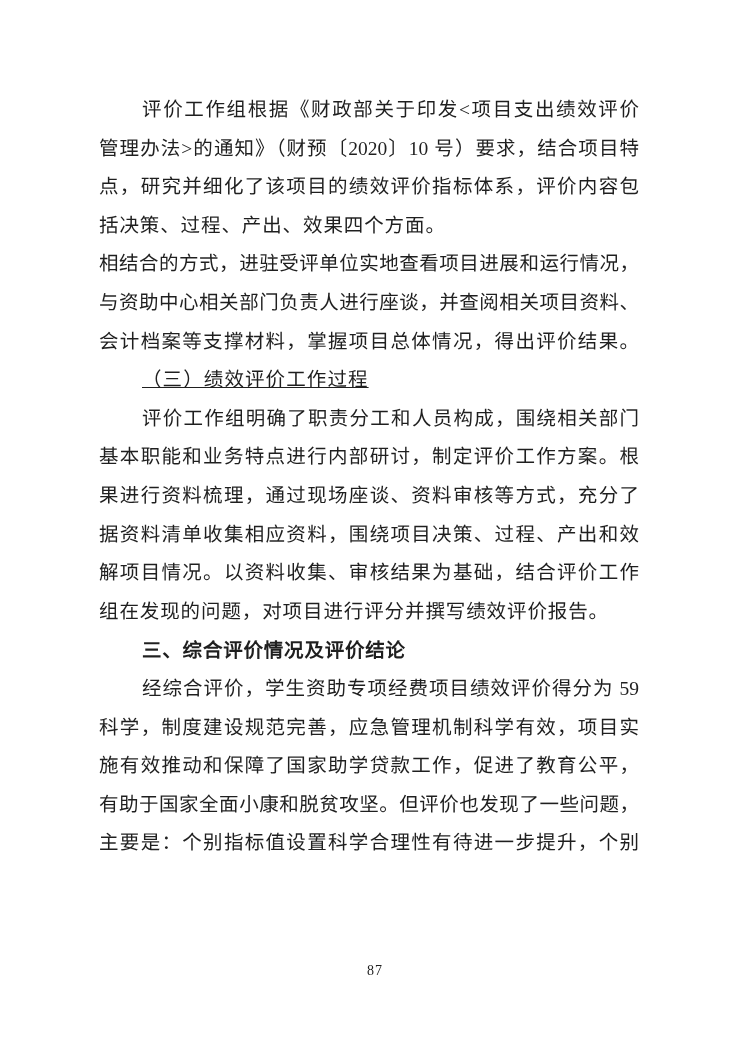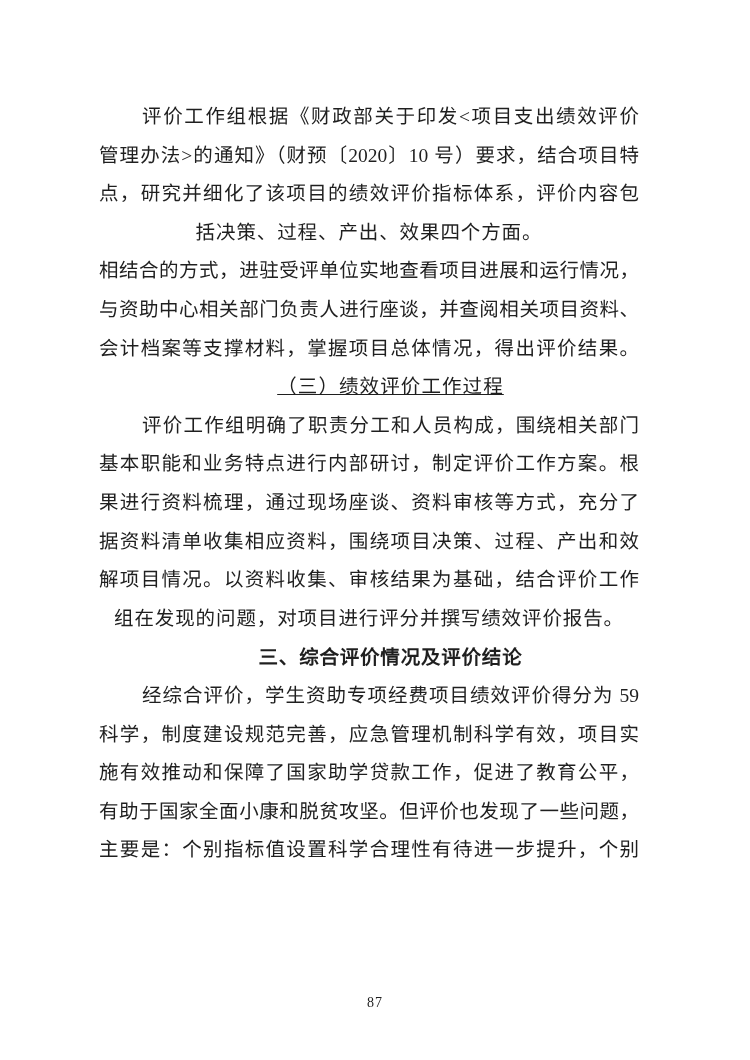--- a/index.html
+++ b/index.html
@@ -11,31 +11,30 @@
     position: relative;
     width: 750px;
     height: 1060px;
     background: #ffffff;
     overflow: hidden;
     font-family: "Liberation Serif", "DejaVu Serif", serif;
     color: #1f1f1f;
   }
   .content {
     position: absolute;
-    top: 98px;
+    top: 91px;
     left: 99px;
     width: 540px;
     font-size: 19.5px;
     line-height: 38.6px;
   }
   .line {
     width: 540px;
     height: 38.6px;
     white-space: nowrap;
-    text-align: center;
   }
   
   .justify {
     white-space: normal;
     text-align: justify;
     text-align-last: justify;
     text-justify: inter-character;
     letter-spacing: 0;
   }
   
@@ -58,21 +57,20 @@
   }
   .page-number {
     position: absolute;
     top: 963px;
     left: 0;
     width: 750px;
     text-align: center;
     font-size: 14px;
     letter-spacing: 1px;
     color: #1f1f1f;
-    margin-top: 32px;
   }
 </style>
 </head>
 <body>
 
 <div class="page">
   <div class="content">
     <div class="line indent justify">评价工作组根据《财政部关于印发&lt;项目支出绩效评价</div>
     <div class="line justify">管理办法&gt;的通知》（财预〔2020〕10 号）要求，结合项目特</div>
     <div class="line justify">点，研究并细化了该项目的绩效评价指标体系，评价内容包</div>

